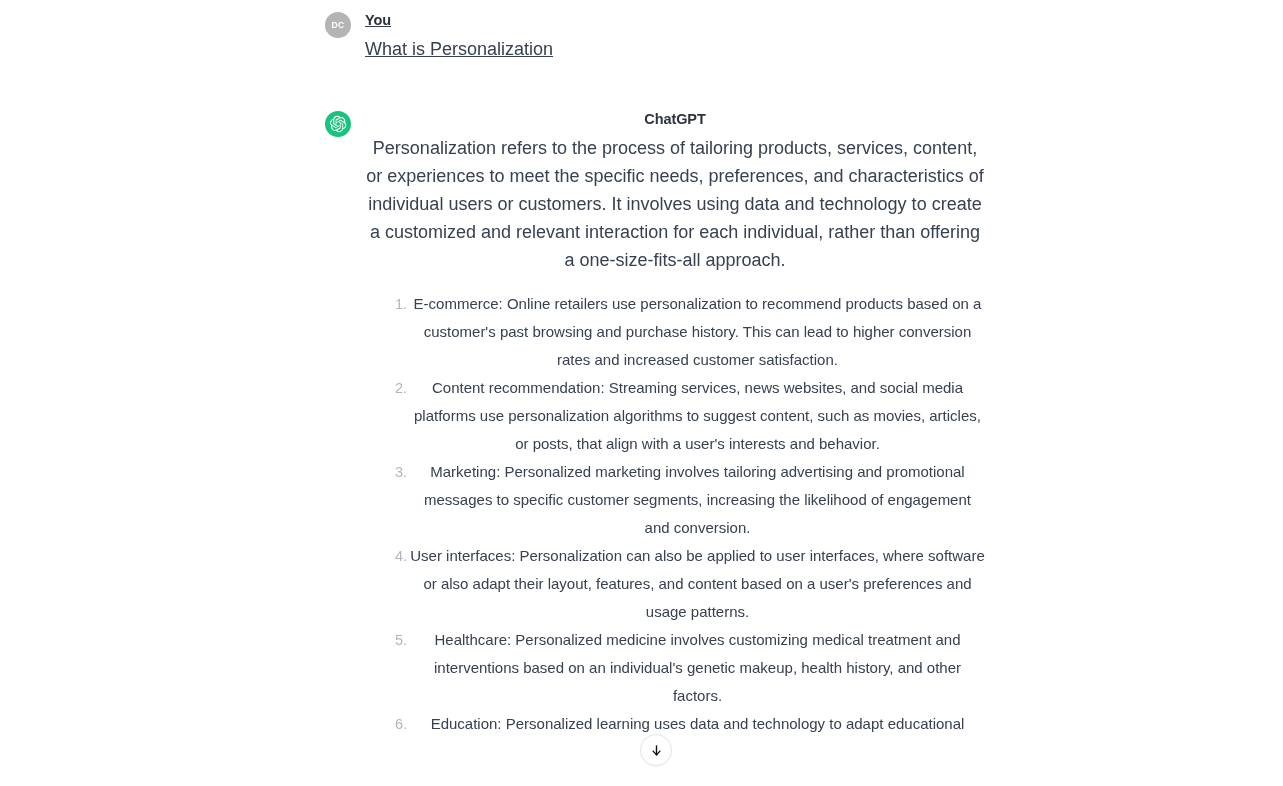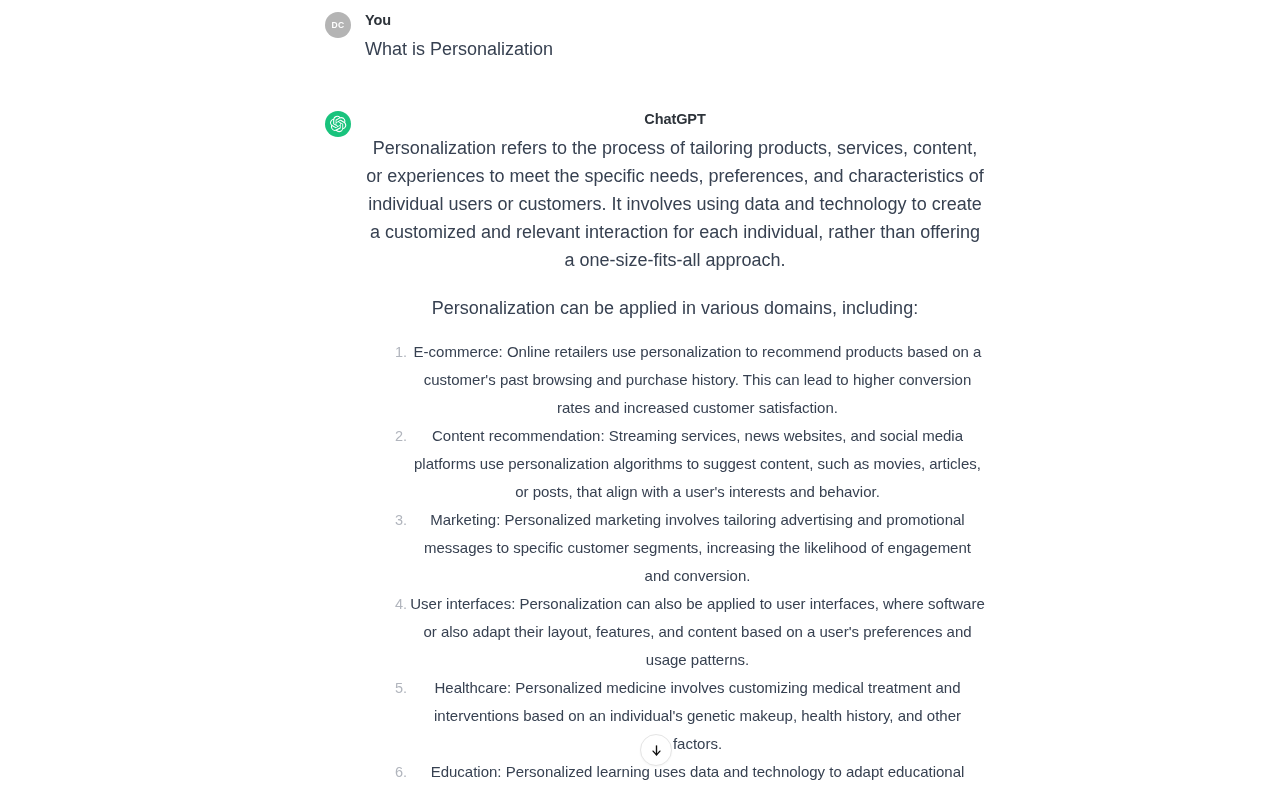--- a/index.html
+++ b/index.html
@@ -129,21 +129,21 @@
     position: absolute;
     left: -21px;
     top: 0;
     width: 18px;
     text-align: right;
     color: #b1b5bd;
     font-size: 14.5px;
     line-height: 28px;
   }
 
-  .msg-user .content-col { padding-top: 0; }
+  .msg-user .content-col { padding-top: 0; text-decoration: underline; }
   .msg-assistant { margin-top: 46px; text-align: center; }
 
   
   .scroll-bottom-btn {
     position: absolute;
     left: 640px;
     top: 734px;
     width: 32px;
     height: 32px;
     border-radius: 50%;
@@ -194,21 +194,20 @@
               <svg viewBox="0 0 24 24" fill="none" xmlns="http://www.w3.org/2000/svg" aria-hidden="true">
                 <path d="M21.55 10.0a5.42 5.42 0 0 0-.47-4.46 5.5 5.5 0 0 0-5.91-2.63A5.45 5.45 0 0 0 11.1 1.1a5.5 5.5 0 0 0-5.25 3.8A5.43 5.43 0 0 0 2.22 7.5a5.49 5.49 0 0 0 .68 6.44 5.42 5.42 0 0 0 .47 4.46 5.5 5.5 0 0 0 5.92 2.63 5.44 5.44 0 0 0 4.07 1.81 5.5 5.5 0 0 0 5.25-3.81 5.43 5.43 0 0 0 3.63-2.63 5.49 5.49 0 0 0-.69-6.43v.03zm-8.18 11.4a4.08 4.08 0 0 1-2.62-.94l.13-.07 4.35-2.5a.71.71 0 0 0 .36-.62v-6.13l1.84 1.06a.07.07 0 0 1 .3.05v5.08a4.1 4.1 0 0 1-4.09 4.08h-.3zm-8.79-3.75a4.06 4.06 0 0 1-.49-2.74l.13.08 4.35 2.5a.7.7 0 0 0 .71 0l5.31-3.06v2.12a.07.07 0 0 1-.3.06l-4.4 2.54a4.1 4.1 0 0 1-5.58-1.5h-.04zM3.43 8.28a4.08 4.08 0 0 1 2.13-1.8v5.17a.7.7 0 0 0 .35.6l5.3 3.06-1.85 1.06a.07.07 0 0 1-.06 0L4.9 13.83a4.1 4.1 0 0 1-1.5-5.58v.03zm15.1 3.51l-5.31-3.1 1.84-1.06a.07.07 0 0 1 .07 0l4.4 2.55a4.09 4.09 0 0 1-.63 7.38v-5.17a.71.71 0 0 0-.37-.6zm1.83-2.76l-.13-.08-4.34-2.52a.71.71 0 0 0-.72 0L9.87 9.5V7.38a.07.07 0 0 1 .02-.06l4.4-2.54a4.09 4.09 0 0 1 6.08 4.24v.01zM8.87 12.8L7.02 11.75a.07.07 0 0 1-.04-.06V6.62a4.09 4.09 0 0 1 6.71-3.14l-.13.07-4.35 2.5a.71.71 0 0 0-.36.62v6.12l.02.01zm1-2.16l2.36-1.36 2.37 1.36v2.72l-2.36 1.37-2.37-1.37v-2.72z" fill="#ffffff"></path>
               </svg>
             </span>
           </div>
         </div>
         <div class="content-col">
           <div class="author">ChatGPT</div>
           <div class="prose">
             <p>Personalization refers to the process of tailoring products, services, content, or experiences to meet the specific needs, preferences, and characteristics of individual users or customers. It involves using data and technology to create a customized and relevant interaction for each individual, rather than offering a one-size-fits-all approach.</p>
-            <p>Personalization can be applied in various domains, including:</p>
             <ol>
               <li>E-commerce: Online retailers use personalization to recommend products based on a customer's past browsing and purchase history. This can lead to higher conversion rates and increased customer satisfaction.</li>
               <li>Content recommendation: Streaming services, news websites, and social media platforms use personalization algorithms to suggest content, such as movies, articles, or posts, that align with a user's interests and behavior.</li>
               <li>Marketing: Personalized marketing involves tailoring advertising and promotional messages to specific customer segments, increasing the likelihood of engagement and conversion.</li>
               <li>User interfaces: Personalization can also be applied to user interfaces, where software or also adapt their layout, features, and content based on a user's preferences and usage patterns.</li>
               <li>Healthcare: Personalized medicine involves customizing medical treatment and interventions based on an individual's genetic makeup, health history, and other factors.</li>
               <li>Education: Personalized learning uses data and technology to adapt educational</li>
             </ol>
           </div>
         </div>

